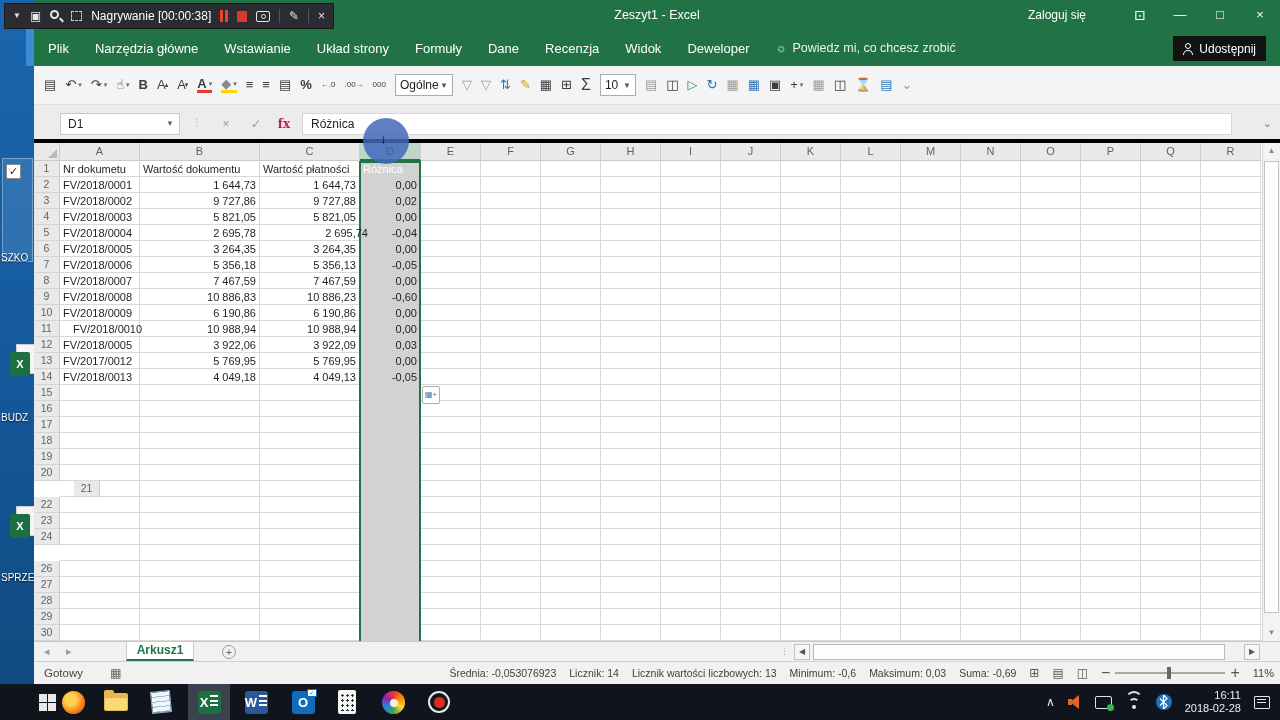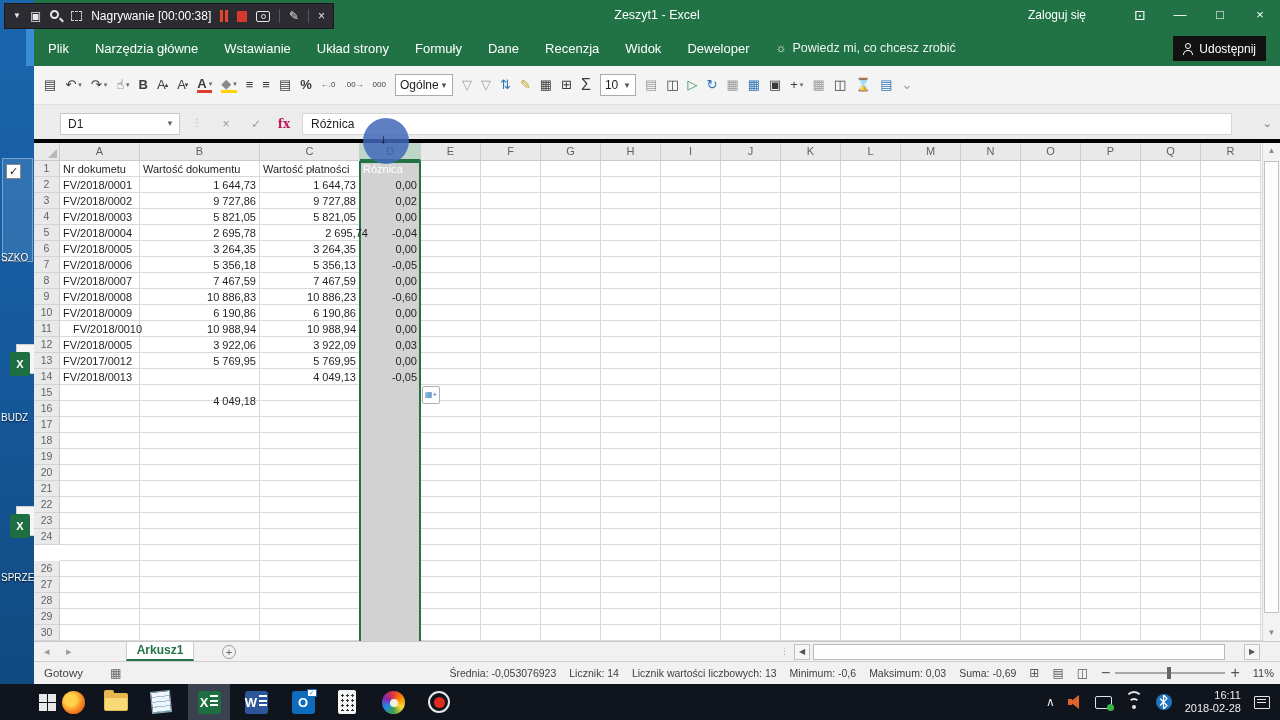--- a/index.html
+++ b/index.html
@@ -439,21 +439,21 @@
         <div class="rh" style="top: 178px;">11</div>
         <div class="rh" style="top: 194px;">12</div>
         <div class="rh" style="top: 210px;">13</div>
         <div class="rh" style="top: 226px;">14</div>
         <div class="rh" style="top: 242px;">15</div>
         <div class="rh" style="top: 258px;">16</div>
         <div class="rh" style="top: 274px;">17</div>
         <div class="rh" style="top: 290px;">18</div>
         <div class="rh" style="top: 306px;">19</div>
         <div class="rh" style="top: 322px;">20</div>
-        <div class="rh" style="top: 338px;">21</div>
+        <div class="rh" style="top: 338px; margin-left: 40px;">21</div>
         <div class="rh" style="top: 354px;">22</div>
         <div class="rh" style="top: 370px;">23</div>
         <div class="rh" style="top: 386px;">24</div>
         <div class="rh" style="top: 408px; margin-top: 37px;">25</div>
         <div class="rh" style="top: 418px;">26</div>
         <div class="rh" style="top: 434px;">27</div>
         <div class="rh" style="top: 450px;">28</div>
         <div class="rh" style="top: 466px;">29</div>
         <div class="rh" style="top: 482px;">30</div>
         <div class="vline" style="left: 105px; height: 480px;"></div>
@@ -521,21 +521,21 @@
         <div class="cell num" style="left: 326px; top: 178px; width: 61px;">0,00</div>
         <div class="cell txt" style="left: 26px; top: 194px; width: 80px;">FV/2018/0005</div>
         <div class="cell num" style="left: 106px; top: 194px; width: 120px;">3 922,06</div>
         <div class="cell num" style="left: 226px; top: 194px; width: 100px;">3 922,09</div>
         <div class="cell num" style="left: 326px; top: 194px; width: 61px;">0,03</div>
         <div class="cell txt" style="left: 26px; top: 210px; width: 80px;">FV/2017/0012</div>
         <div class="cell num" style="left: 106px; top: 210px; width: 120px;">5 769,95</div>
         <div class="cell num" style="left: 226px; top: 210px; width: 100px;">5 769,95</div>
         <div class="cell num" style="left: 326px; top: 210px; width: 61px;">0,00</div>
         <div class="cell txt" style="left: 26px; top: 226px; width: 80px;">FV/2018/0013</div>
-        <div class="cell num" style="left: 106px; top: 226px; width: 120px; margin-top: 24px;">4 049,18</div>
+        <div class="cell num" style="left: 106px; top: 226px; width: 120px;">4 049,18</div>
         <div class="cell num" style="left: 226px; top: 226px; width: 100px;">4 049,13</div>
         <div class="cell num" style="left: 326px; top: 226px; width: 61px;">-0,05</div>
       </div>
 
     <div class="vscroll">
       <div class="vbtn" style="top:0">▲</div>
       <div class="vthumb"></div>
       <div class="vbtn" style="bottom:0">▼</div>
     </div>
 

